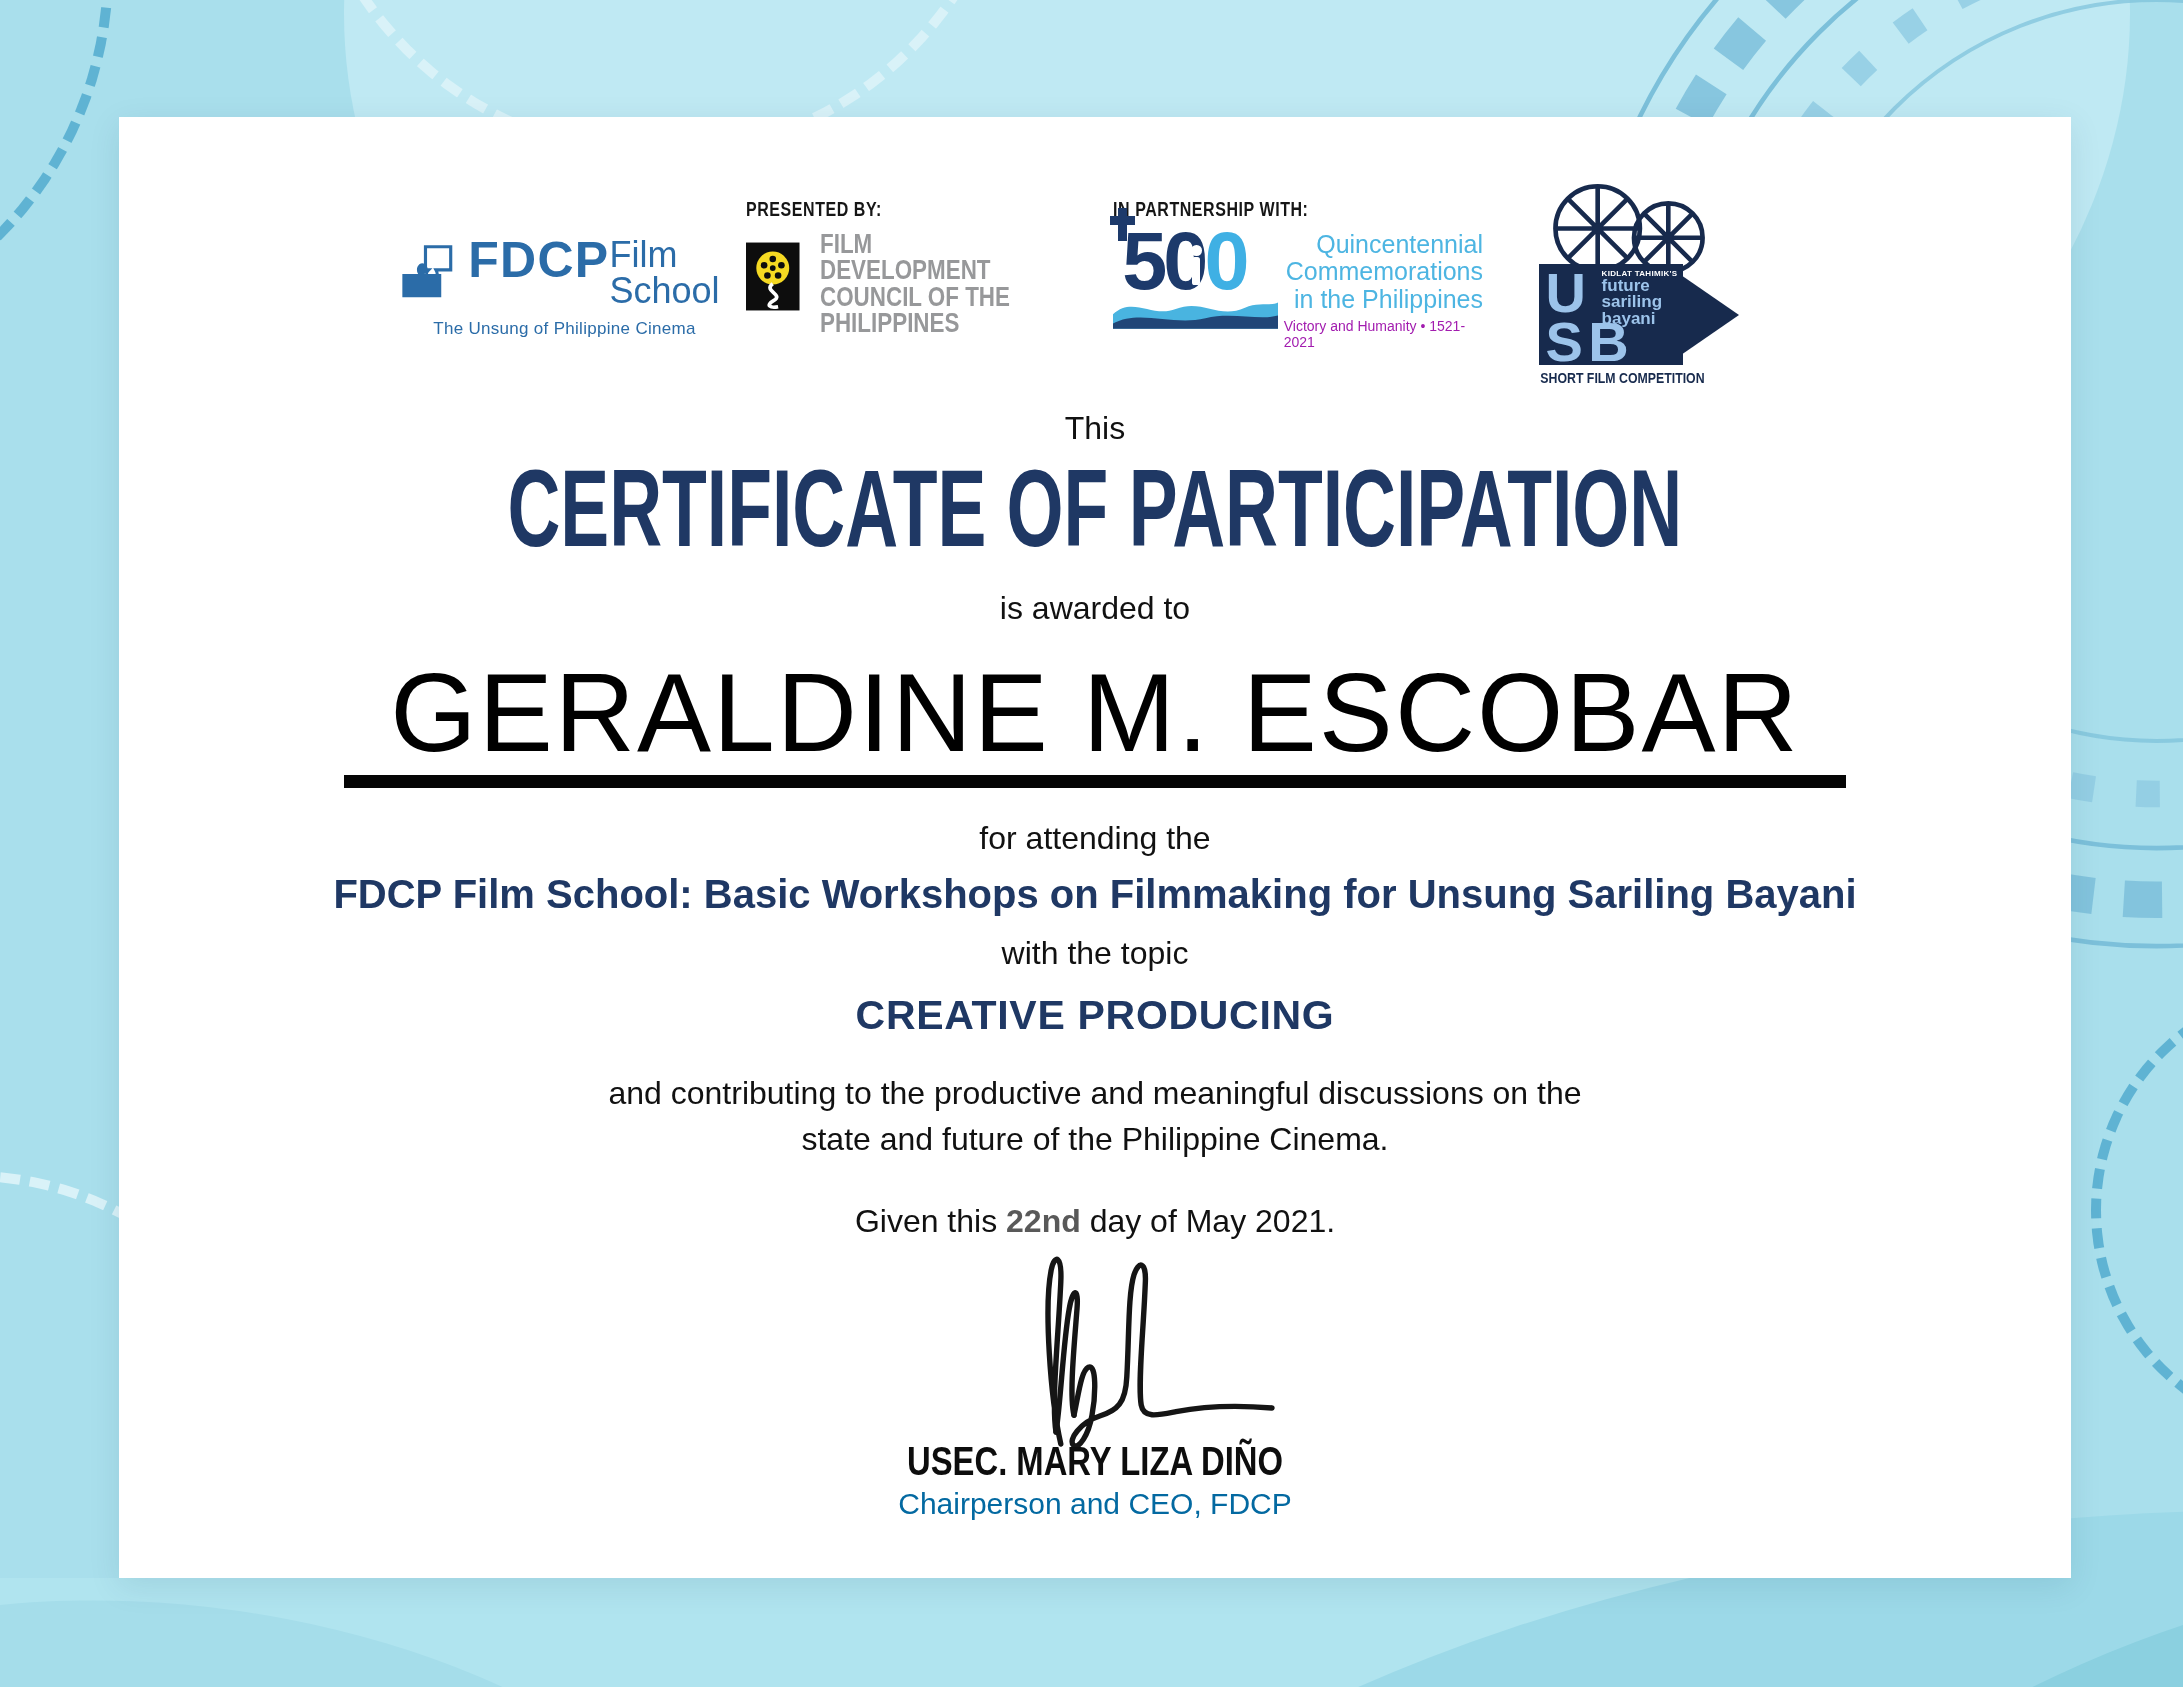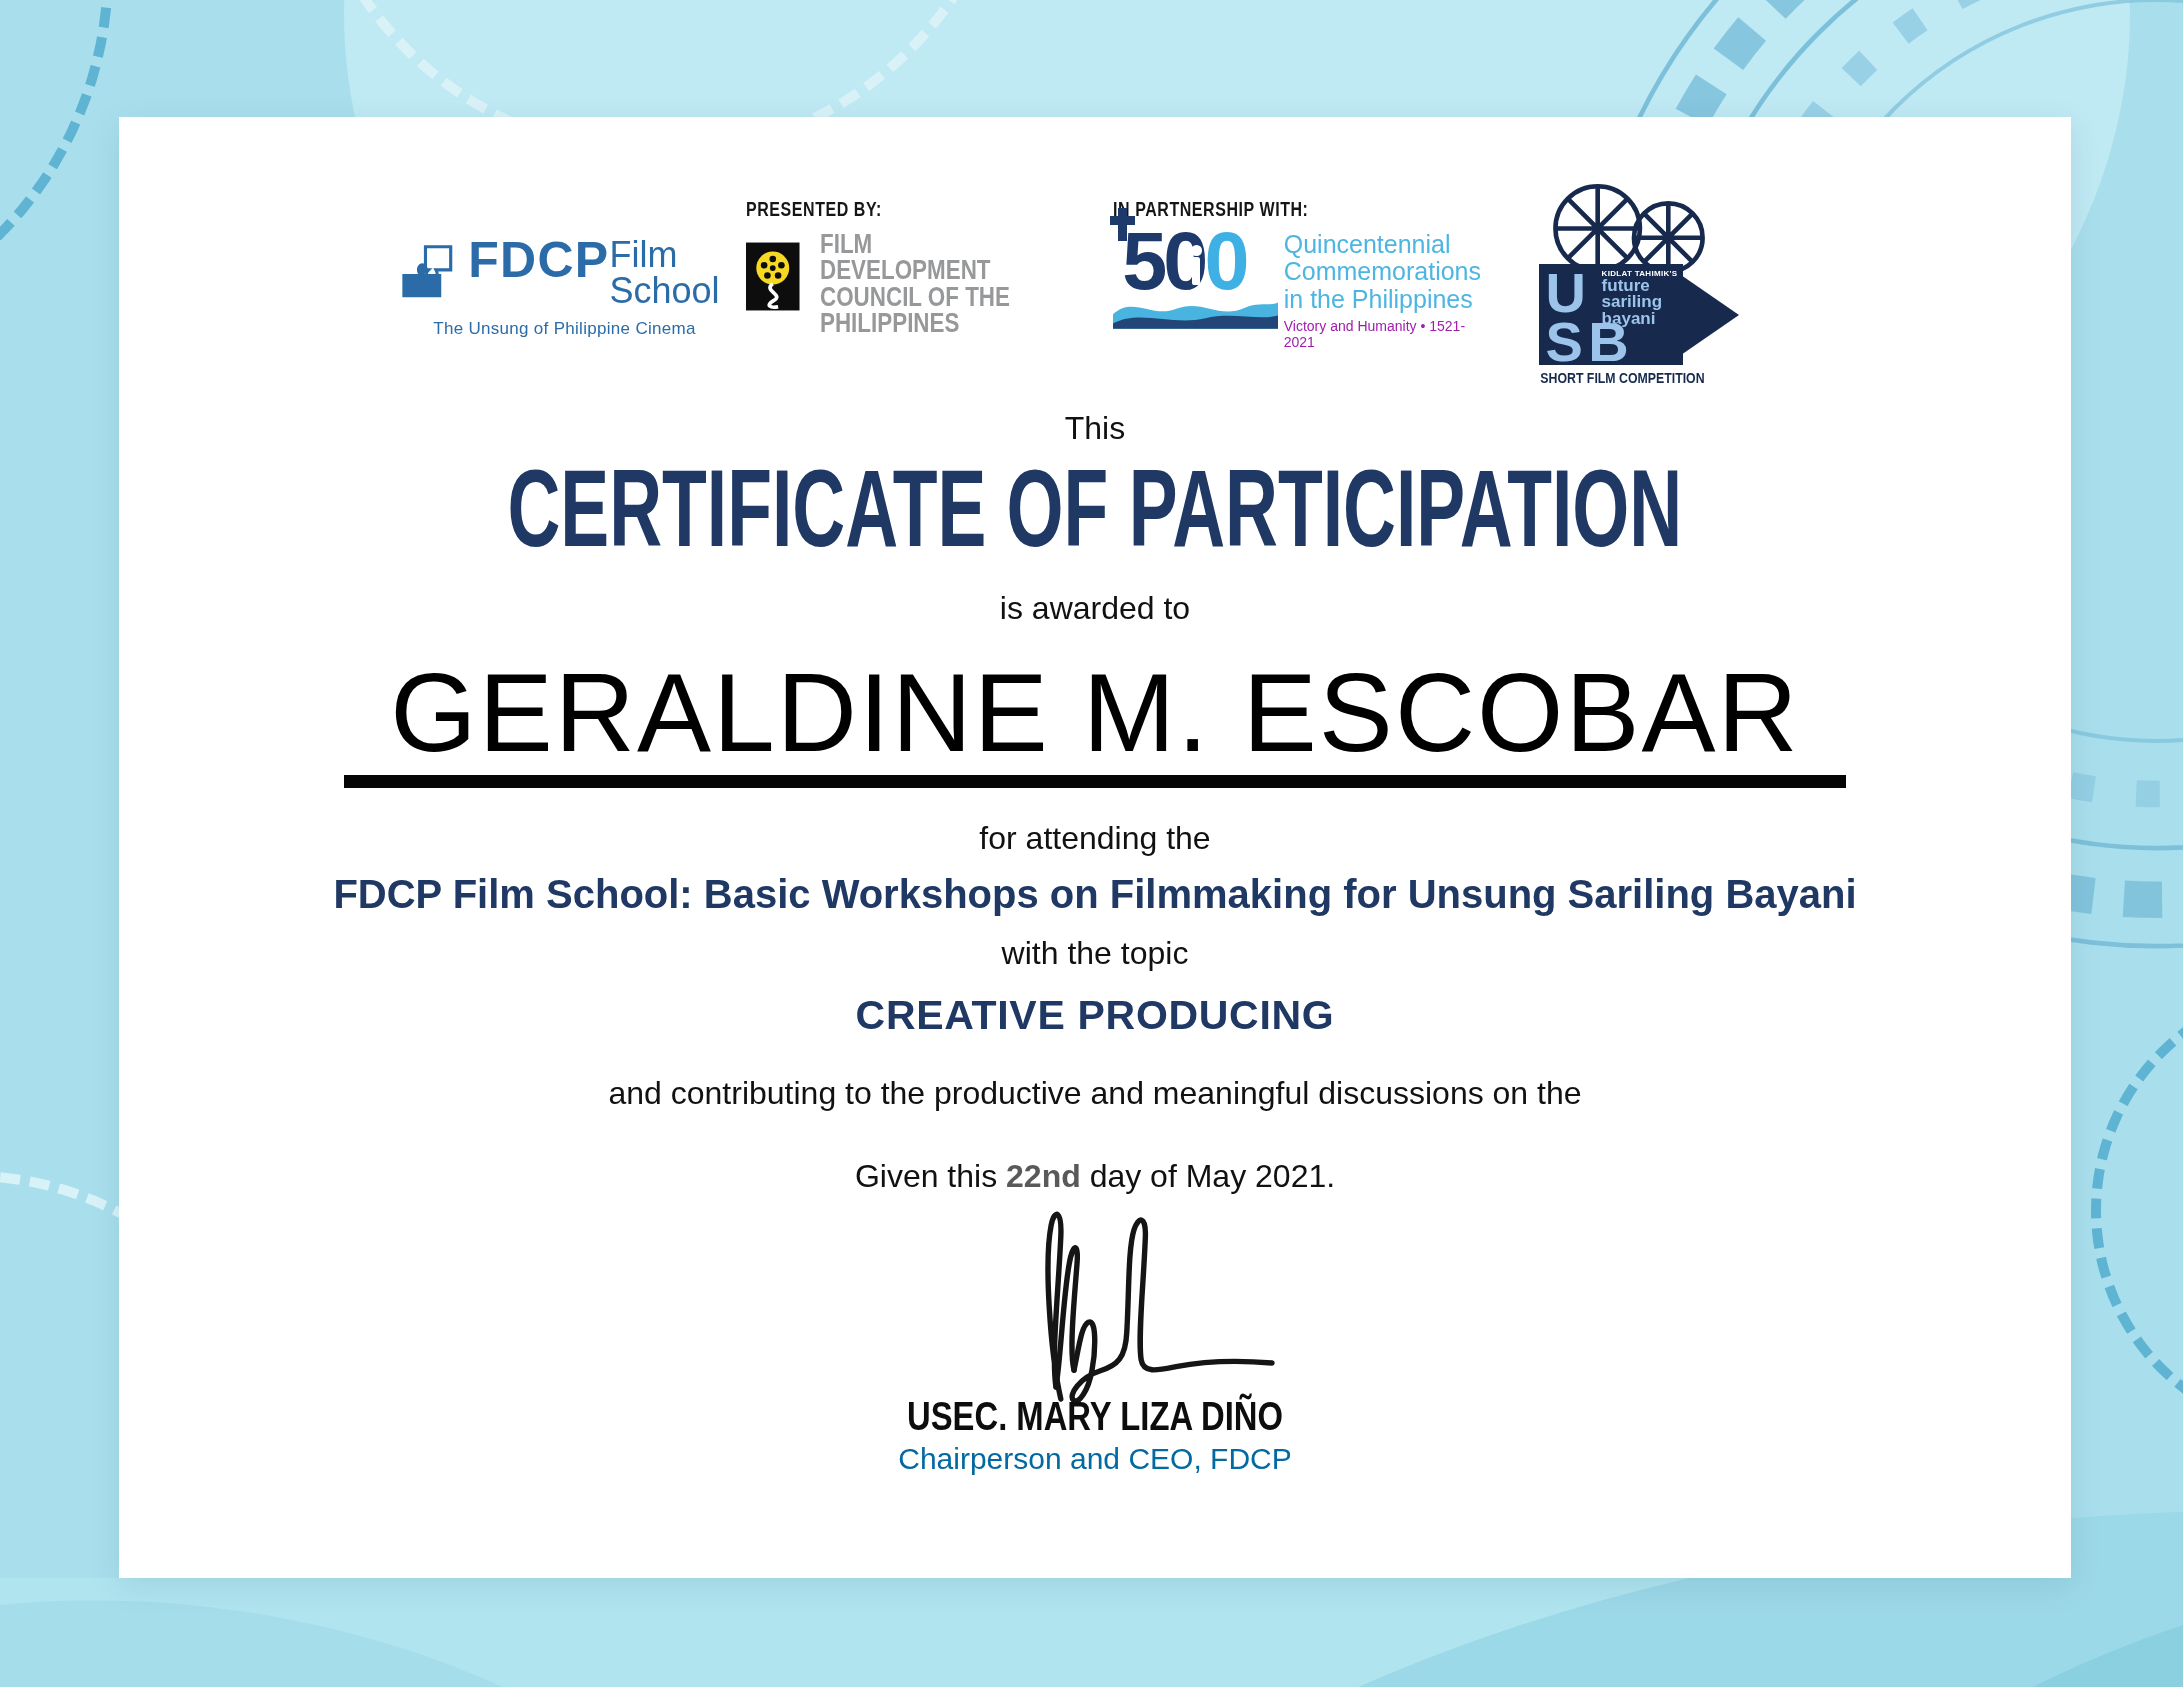--- a/index.html
+++ b/index.html
@@ -50,21 +50,21 @@
   .qc-d{font-size:81px;font-weight:700;line-height:1;}
   .qc-d5{color:#1d3a6b;}
   .qc-d0a{color:#1d3a6b;margin-left:-4px;}
   .qc-d0b{color:#3fb0e4;margin-left:-4px;}
   .qc-cross-v{position:absolute;left:5.3px;top:-22.5px;width:8.6px;height:33px;background:#1d3a6b;}
   .qc-cross-h{position:absolute;left:-2.6px;top:-14.6px;width:24.5px;height:8.6px;background:#1d3a6b;}
   .qc-person-head{position:absolute;left:78px;top:14.6px;width:10.6px;height:10.6px;border-radius:50%;background:#fff;}
   .qc-person-body{position:absolute;left:79px;top:26.5px;width:8px;height:28px;background:#fff;border-radius:2.6px;}
   .qc-waves{position:absolute;left:0;bottom:-5.3px;}
   .qc-text{display:flex;flex-direction:column;}
-  .qc-lines{font-size:25px;color:#4db5e2;line-height:1.1;}
+  .qc-lines{font-size:25px;color:#4db5e2;line-height:1.1;text-align:right;}
   .qc-subline{font-size:14px;color:#a21caf;margin-top:5.3px;}
 
   .logo-usb{position:relative;width:212px;height:213px;margin-top:-18px;}
   .usb-wheels{position:absolute;left:6.6px;top:0;}
   .usb-body{position:absolute;left:0;top:87px;width:144px;height:101px;background:#172a4d;
     display:grid;grid-template-columns:56px 1fr;grid-template-rows:auto auto;padding:5.3px 4px 2.6px 6.6px;box-sizing:border-box;}
   .usb-u{font-size:56px;font-weight:700;color:#9cc3ea;line-height:.85;}
   .usb-txt{display:flex;flex-direction:column;}
   .usb-kidlat{font-size:8px;font-weight:700;color:#ffffff;letter-spacing:0.3px;}
   .usb-line{font-size:17px;font-weight:700;color:#9cc3ea;line-height:.95;}
@@ -215,20 +215,21 @@
     </div>
     <div class="t-awarded">is awarded to</div>
     <div class="t-name">GERALDINE M. ESCOBAR</div>
     <div class="t-underline"></div>
     <div class="t-attending">for attending the</div>
     <div class="t-program">FDCP Film School: Basic Workshops on Filmmaking for Unsung Sariling Bayani</div>
     <div class="t-topic-label">with the topic</div>
     <div class="t-topic">CREATIVE PRODUCING</div>
     <div class="t-body">
       <div>and contributing to the productive and meaningful discussions on the</div>
+      <div>state and future of the Philippine Cinema.</div>
     </div>
     <div class="t-date"><span>Given this </span><span class="d22">22nd</span><span> day of May 2021.</span></div>
 
     <svg class="signature" width="357" height="198" viewBox="0 0 540 330">
       <g stroke="#151515" stroke-width="9" fill="none" stroke-linecap="round">
         <path d="M168 320 C150 240 140 90 152 30 C158 2 170 6 168 50 C164 140 152 250 160 300"></path>
         <path d="M160 300 C168 250 172 150 182 95 C188 60 198 58 195 95 C190 160 182 240 190 272"></path>
         <path d="M190 272 C198 235 202 198 214 192 C228 186 226 240 220 272 C214 305 198 330 189 322 C180 313 200 284 234 273 C262 264 276 252 278 208 C282 140 280 70 290 38 C298 14 310 16 309 48 C306 130 296 218 302 255 C306 278 330 272 360 266 C412 256 462 255 520 260"></path>
       </g>
     </svg>

